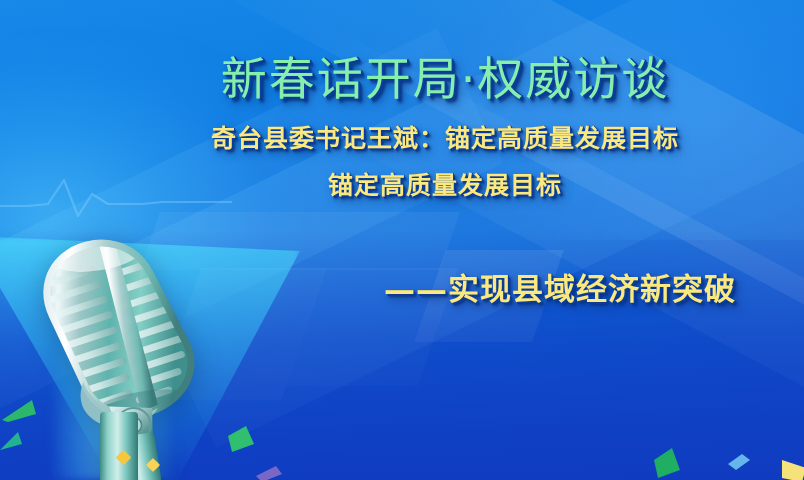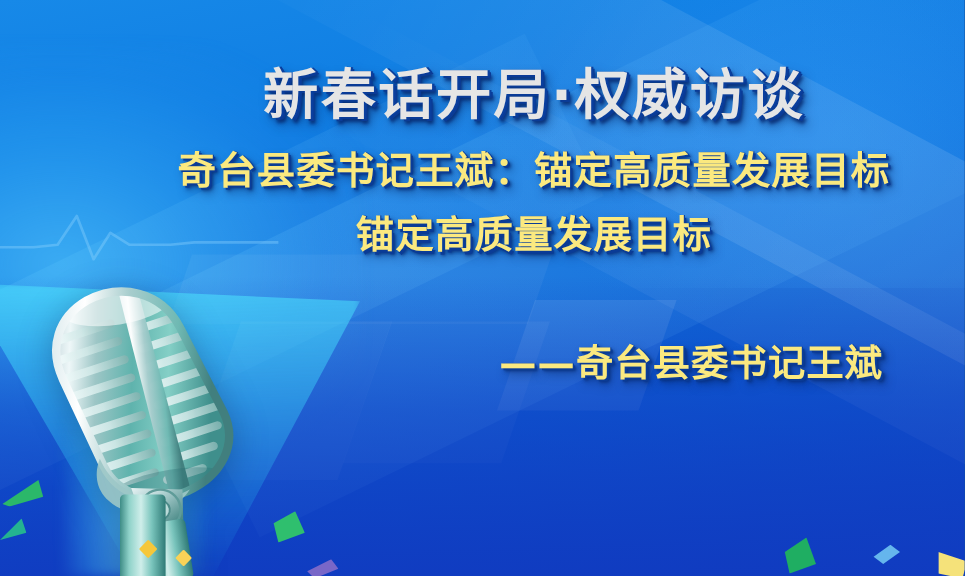--- a/index.html
+++ b/index.html
@@ -157,35 +157,35 @@
     padding-left: 118px;
     padding-right: 32px;
   }
   .headline-row { text-align: center; }
   .headline {
     display: inline-block;
     margin: 0;
     padding: 0;
     font-size: 46px;
     line-height: 1;
-    font-weight: 700;
+    font-weight: 400;
     letter-spacing: 2px;
-    color: #e5e5e5;
+    color: #86efac;
     text-shadow:
        2px 0 0 #0a3f9e,
        3px 2px 0 #0a3b96,
        4px 4px 3px rgba(6,40,110,0.85),
        5px 6px 9px rgba(4,30,90,0.55);
     text-align: right;
   }
   .subline-row { text-align: center; }
   .subline {
     display: inline-block;
     margin: 0;
-    font-size: 32px;
+    font-size: 25px;
     line-height: 1;
     font-weight: 700;
     letter-spacing: 1px;
     color: #fbe97f;
     text-shadow:
        1px 0 0 #0a3f9e,
        2px 2px 0 #0a3b96,
        3px 3px 3px rgba(6,40,110,0.82),
        4px 5px 8px rgba(4,30,90,0.5);
   }
@@ -366,17 +366,17 @@
 
     <div class="subline-row r-sub1">
       <h2 class="subline">奇台县委书记王斌：锚定高质量发展目标</h2>
     </div>
 
     <div class="subline-row r-sub2">
       <h2 class="subline">锚定高质量发展目标</h2>
     </div>
 
     <div class="byline-row r-byline">
-      <p class="byline">——奇台县委书记王斌</p>
+      <p class="byline">——实现县域经济新突破</p>
     </div>
 
   </div>
 </div>
 
 </body></html>

